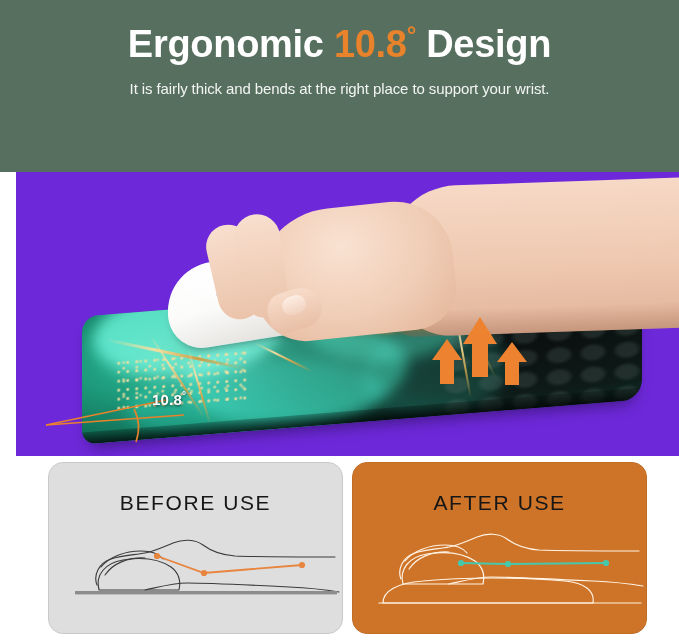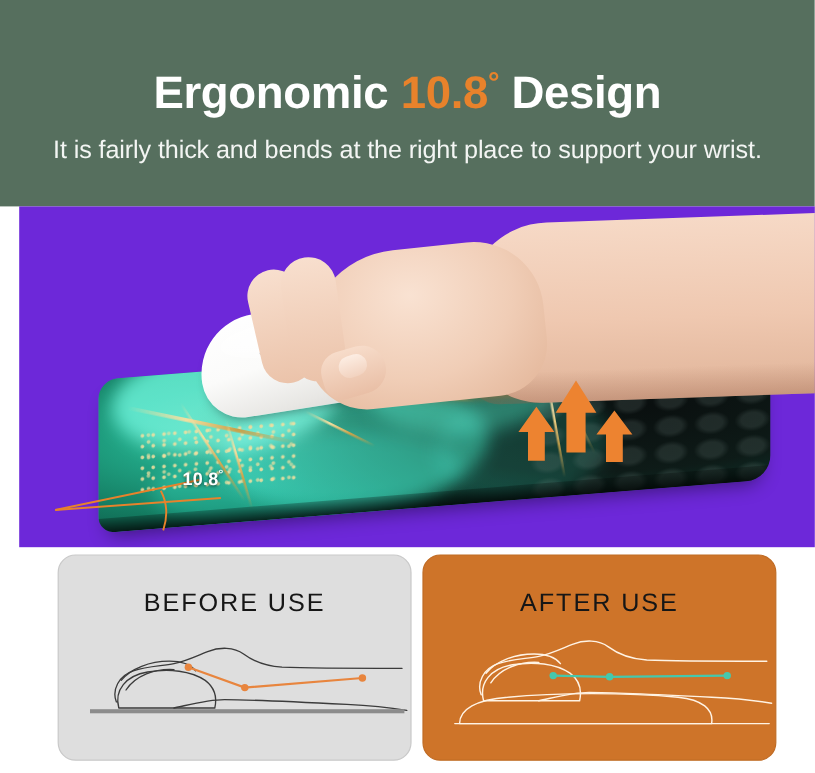--- a/index.html
+++ b/index.html
@@ -7,31 +7,31 @@
     width:679px;height:644px;position:relative;overflow:hidden;
     font-family:"Liberation Sans","DejaVu Sans",sans-serif;
     -webkit-font-smoothing:antialiased;
   }
   .page{position:absolute;inset:0;background:#ffffff;}
 
   
   .header{
     position:absolute;left:0;top:0;width:679px;height:172px;
     background:#566F5E;
-    display:flex;flex-direction:column;align-items:center;justify-content:center;
+    display:flex;flex-direction:column;align-items:center;justify-content:flex-start;
     box-sizing:border-box;padding-top:22px;
   }
   .headline{
     font-size:38px;line-height:44px;font-weight:bold;color:#ffffff;
     letter-spacing:-0.3px;text-align:center;white-space:nowrap;
   }
   .headline .accent{color:#E8822B;}
   .headline .deg{font-size:24px;vertical-align:super;line-height:0;}
   .subhead{
-    margin-top:14px;font-size:21px;color:#f3f5f3;font-weight:normal;
+    margin-top:14px;font-size:15px;color:#f3f5f3;font-weight:normal;
     text-align:center;white-space:nowrap;letter-spacing:-0.1px;
   }
 
   
   .photo{
     position:absolute;left:16px;top:172px;width:679px;height:284px;
     background:#6d28d9;overflow:hidden;
   }
 
   

